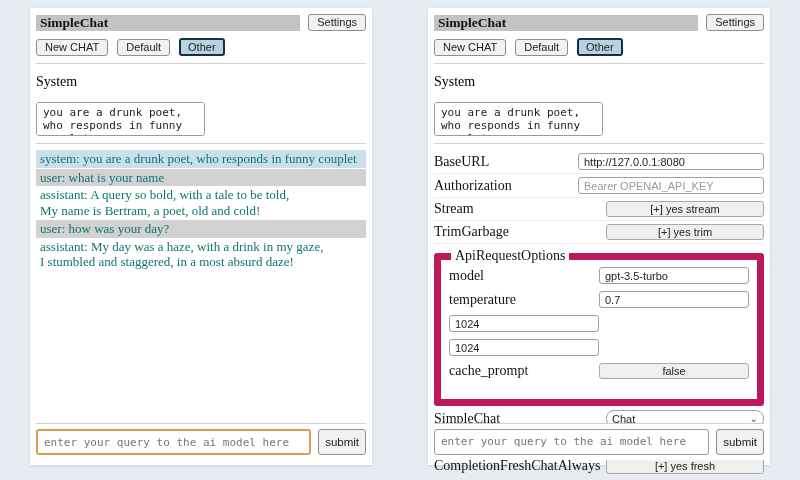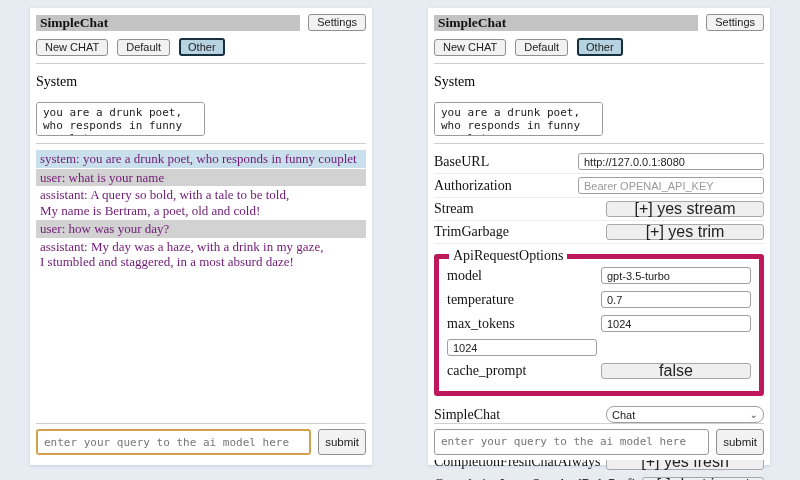--- a/index.html
+++ b/index.html
@@ -25,41 +25,41 @@
 
   
   .sysrow { display:flex; gap:12px; align-items:flex-start; margin-top:2px;flex-direction:column; }
   .sysrow label { font-size:14px; padding-top:4px; }
   .sysrow textarea { flex:1; height:30px; resize:none; border:1px solid #9a9a9a; border-radius:3px;
                      font-family:"DejaVu Sans Mono", monospace; font-size:11px; color:#222;
                      padding:3px 6px; outline:none; }
 
   
   .msgs { margin-top:3px; }
-  .msg { font-size:13px; line-height:15.5px; padding:1px 4px; white-space:pre-line; color:#701a75; }
+  .msg { font-size:13px; line-height:15.5px; padding:1px 4px; white-space:pre-line; color:#0f766e; }
   .msg.system { background:#c9e0ec; }
   .msg.user { background:#d2d2d2; margin-top:1px; }
   .msg.assistant { background:transparent; }
 
   
   .srow { display:flex; align-items:center; padding:3px 0; border-bottom:1px solid #ececec; }
   .srow .lbl { font-size:14px; color:#111; flex:1; }
   .ctrl { width:158px; }
   input.ti { width:186px; height:17px; border:1px solid #9f9f9f; border-radius:3px;
              font-family:"Liberation Sans", sans-serif; font-size:11px; color:#222; padding:0 5px; outline:none; }
   input.ti::placeholder { color:#9a9a9a; }
   .tbtn { width:158px; height:16px; background:#efefef; border:1px solid #a8a8a8; border-radius:3px;
-          font-family:"Liberation Sans", sans-serif; font-size:16px; color:#222; text-align:center;
+          font-family:"Liberation Sans", sans-serif; font-size:11px; color:#222; text-align:center;
           line-height:14px; cursor:pointer; }
   .sel { width:158px; height:17px; border:1px solid #9f9f9f; border-radius:8px; background:#fff;
          display:flex; align-items:center; font-family:"Liberation Sans", sans-serif; font-size:11px;
          color:#222; padding:0 5px; cursor:pointer; }
   .sel .chev { margin-left:auto; font-size:10px; color:#555; line-height:10px; }
 
-  fieldset { border:5px solid #be185d; border-radius:3px; margin:4px 0 7px 0; padding:0 8px 8px 8px; }
+  fieldset { border:7px solid #be185d; border-radius:3px; margin:4px 0 1px 0; padding:0 8px 16px 8px; }
   legend { font-size:14px; padding:0 4px; margin-left:2px; color:#111; }
   fieldset .srow { border-bottom:none; padding:3px 0 4px 0; }
   fieldset input.ti, fieldset .tbtn { width:150px; }
 
   
   .bottom { position:absolute; left:6px; right:6px; bottom:5px; background:#fff; }
   .bottom hr { margin:0 0 5px 0; }
   .qrow { display:flex; gap:7px; align-items:center; padding-bottom:5px; }
   .qrow textarea { flex:1; height:26px; resize:none; border:1px solid #9a9a9a; border-radius:3px;
                    font-family:"DejaVu Sans Mono", monospace; font-size:11px; color:#222;
@@ -145,21 +145,20 @@
       <legend>ApiRequestOptions</legend>
       <div class="srow">
         <span class="lbl">model</span>
         <input class="ti" value="gpt-3.5-turbo" style="">
       </div>
       <div class="srow">
         <span class="lbl">temperature</span>
         <input class="ti" value="0.7" style="">
       </div>
       <div class="srow">
-        <span class="lbl">max_tokens</span>
         <input class="ti" value="1024" style="">
       </div>
       <div class="srow">
         <input class="ti" value="1024" style="">
       </div>
       <div class="srow">
         <span class="lbl">cache_prompt</span>
         <button class="tbtn">false</button>
       </div>
     </fieldset>

